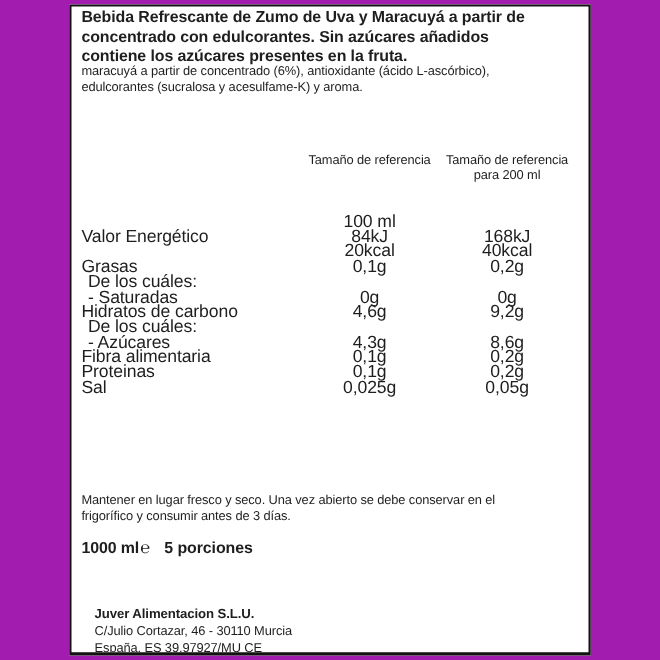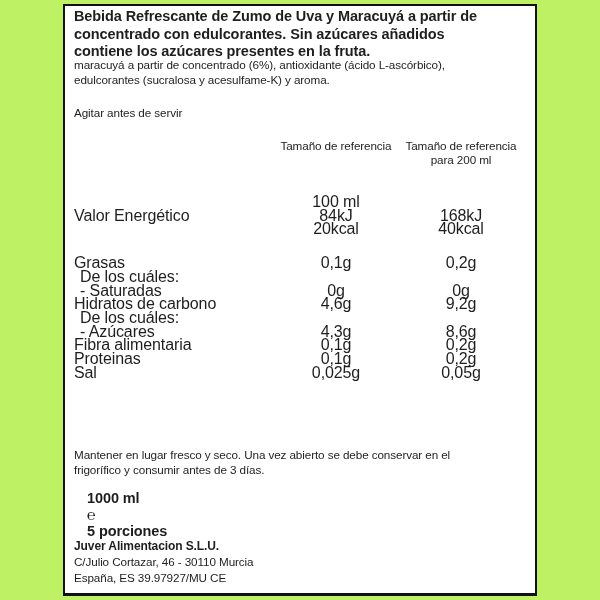--- a/index.html
+++ b/index.html
@@ -8,21 +8,21 @@
     background: #ffffff;
     width: 600px;
     height: 600px;
     font-family: "Liberation Sans", "DejaVu Sans", sans-serif;
     color: #1e1e1e;
   }
   .page {
     position: relative;
     width: 600px;
     height: 600px;
-    background: #bef264;
+    background: #a21caf;
     overflow: hidden;
   }
   .label-box {
     position: absolute;
     left: 63px;
     top: 4px;
     width: 474px;
     height: 592px;
     box-sizing: border-box;
     border: 2px solid #121212;
@@ -46,66 +46,64 @@
     letter-spacing: -0.1px;
     white-space: nowrap;
   }
   .ingredients { top: 51px; }
   .shake-note  { top: 99px; }
 
   
   .ntable-header { top: 133px; display: flex; }
   .ntable-body   { top: 189px; }
   .nrow { display: flex; line-height: 13.7px; font-size: 16px; letter-spacing: -0.1px; }
-  .nrow.gap { margin-top: 20px; }
+  .nrow.gap { margin-top: 0; }
   .c0 { width: 196px; text-align: left; padding-left: 0; box-sizing: border-box; white-space: nowrap; }
   .nrow.indent .c0 { padding-left: 6px; }
   .c1 { width: 132px; text-align: center; white-space: nowrap; }
   .c2 { width: 118px; text-align: center; white-space: nowrap; }
   .hcell { font-size: 11.7px; line-height: 13.5px; letter-spacing: -0.1px; text-align: center; }
 
   .storage { top: 441px; }
 
   .quantity {
     top: 484px;
     display: flex;
     align-items: baseline;
     font-weight: bold;
     font-size: 14.5px;
     letter-spacing: -0.1px;
-    flex-direction: column;
   }
   .quantity .e-sign {
     font-weight: normal;
     font-size: 15px;
     margin-left: 1px;
   }
   .quantity .servings { margin-left: 13px; }
 
-  .footer { top: 532px; font-size: 11.7px; line-height: 16px; letter-spacing: -0.1px; white-space: nowrap; }
+  .footer { top: 544px; font-size: 11.7px; line-height: 16px; letter-spacing: -0.1px; white-space: nowrap; margin-left: 12px; }
   .footer .name { font-weight: bold; font-size: 12px; }
 </style>
 </head>
 <body>
 
 <div class="page">
   <div class="label-box">
 
     <div class="abs title">
       <div>Bebida Refrescante de Zumo de Uva y Maracuyá a partir de</div>
       <div>concentrado con edulcorantes. Sin azúcares añadidos</div>
       <div>contiene los azúcares presentes en la fruta.</div>
     </div>
 
     <div class="abs body-text ingredients">
       <div>maracuyá a partir de concentrado (6%), antioxidante (ácido L-ascórbico),</div>
       <div>edulcorantes (sucralosa y acesulfame-K) y aroma.</div>
     </div>
 
-    <div class="abs body-text shake-note">Agitar antes de servir</div>
 
     <div class="abs ntable-header">
       <div class="c0"></div>
       <div class="c1">
         <div class="hcell">Tamaño de referencia</div>
       </div>
       <div class="c2">
         <div class="hcell">Tamaño de referencia</div>
         <div class="hcell">para 200 ml</div>
       </div>

